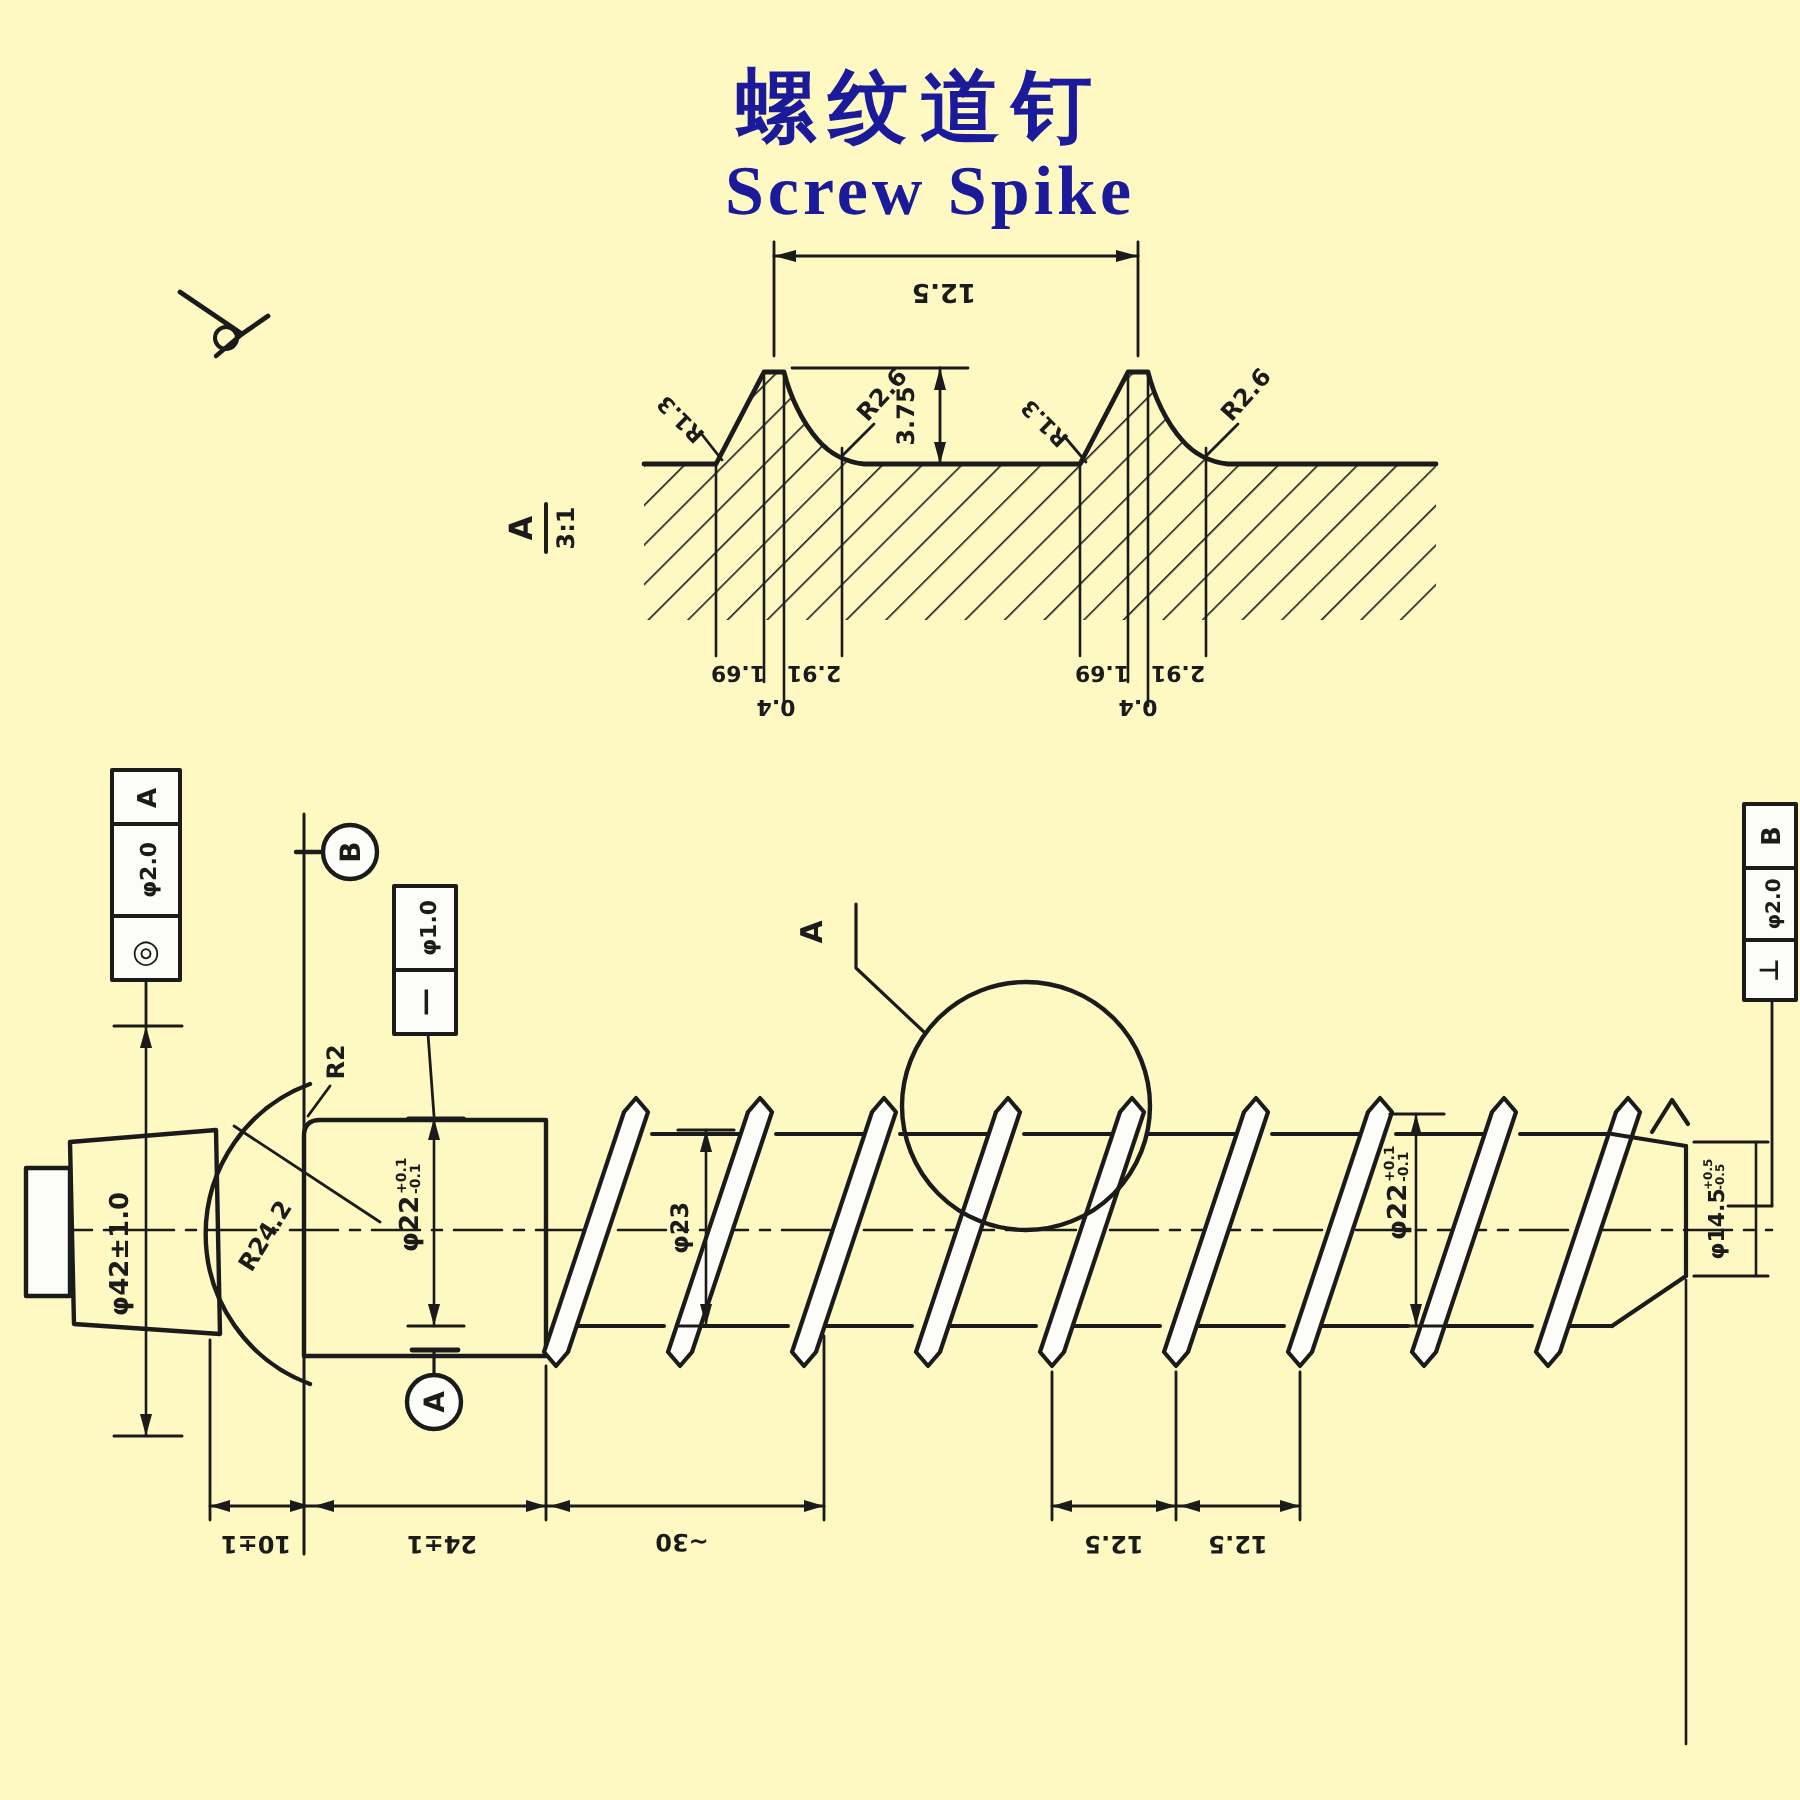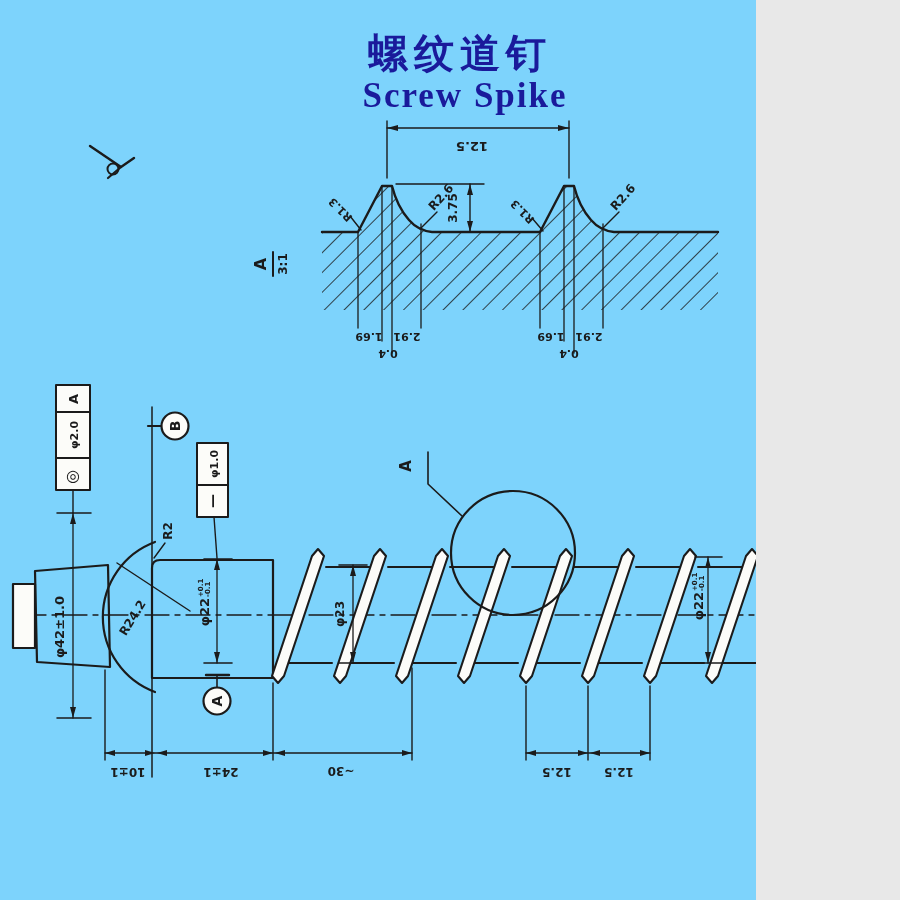--- a/index.html
+++ b/index.html
@@ -1,16 +1,16 @@
 <!DOCTYPE html>
 <html><head>
 <meta charset="utf-8">
 <style>
   html,body{margin:0;padding:0;background:#e8e8e8;}
-  .stage{position:relative;width:756px;height:900px;background:#7dd3fc;overflow:hidden;
+  .stage{position:relative;width:900px;height:900px;background:#fef9c3;overflow:hidden;
          font-family:"Liberation Sans", sans-serif;}
   .title-zh{position:absolute;left:0;top:26px;width:920px;text-align:center;
             font-family:"Liberation Serif","DejaVu Serif",serif;font-weight:700;
             font-size:40px;letter-spacing:6px;}
   .title-en{position:absolute;left:0;top:76px;width:930px;text-align:center;
             font-family:"Liberation Serif","DejaVu Serif",serif;font-weight:700;
             font-size:35px;letter-spacing:2px;}
   svg text{font-family:"DejaVu Sans","Liberation Sans",sans-serif;font-weight:700;fill:#1b1b1b;}
 </style>
 </head>

